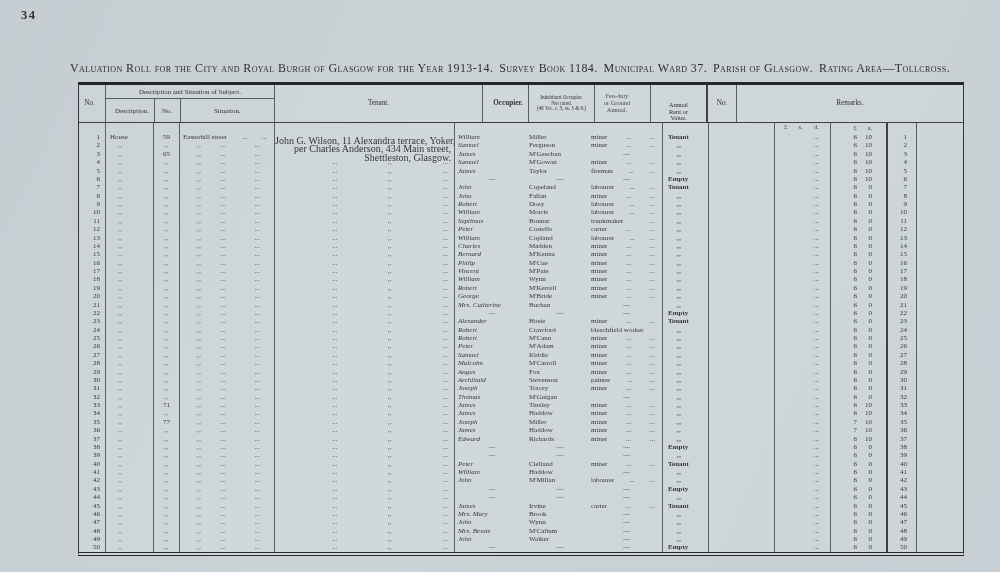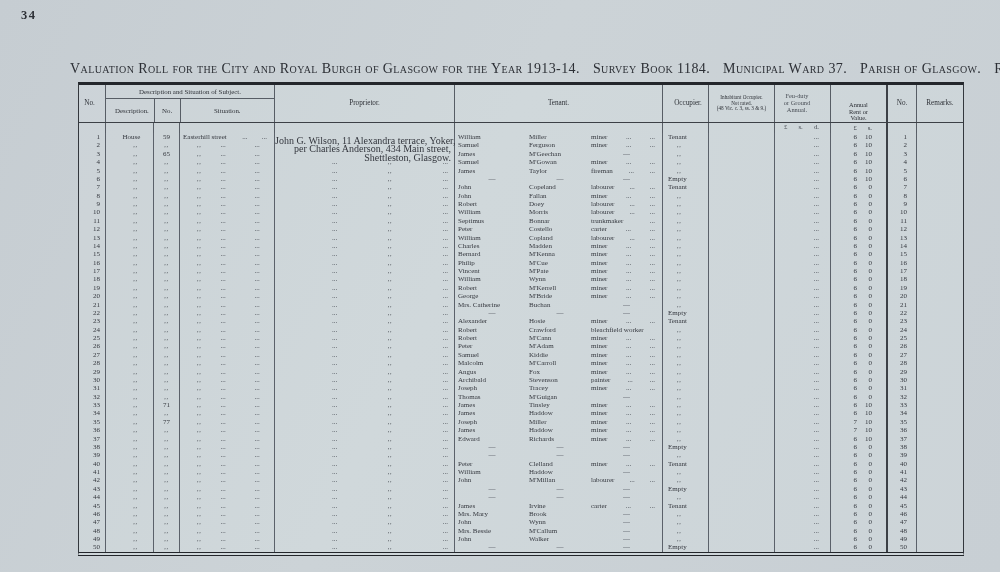--- a/index.html
+++ b/index.html
@@ -10,22 +10,22 @@
     font-family: "Liberation Serif", "DejaVu Serif", serif;
     color:#35383f;
     padding-left:16px;
   }
   .pageno {
     position:absolute; left:21px; top:8px;
     font-size:12.5px; font-weight:bold; letter-spacing:1.5px; color:#2d3036;
   }
   .title {
     position:absolute; left:70px; right:34px; top:61px;
-    display:flex; justify-content:flex-start; gap:13px; white-space:nowrap;
-    font-size:14px; font-variant:small-caps; letter-spacing:0.4px; color:#2c2f35;
+    display:flex; justify-content:flex-start; gap:6px; white-space:nowrap;
+    font-size:12px; font-variant:small-caps; letter-spacing:0.4px; color:#2c2f35;
   }
   .tbl {
     position:absolute; left:78px; top:82px; width:886px; height:474px;
     border:1px solid #33373d; border-top:3px solid #23262b; border-bottom:4px double #23262b;
     background: rgba(228,236,238,0.18);
     display:flex; flex-direction:column;
   }
   
   .c-no   { width:26px; }
   .c-desc { width:48px; }
@@ -72,35 +72,35 @@
   
   .tbody { flex:1; display:flex; flex-direction:column; font-size:7px; }
   .row { flex:1; display:flex; min-height:0; }
   .c { border-left:1px solid #5b616a; height:100%; overflow:hidden;
        line-height:8.3px; white-space:nowrap; }
   .c:first-child { border-left:none; }
   .c.c-no2 { border-left:2px solid #3c4046; text-align:right; padding-right:9px; }
   .dt { font-size:6.2px; letter-spacing:0.6px; color:#41454c; }
   .d  { color:#4a4f57; }
   .c-no { text-align:right; padding-right:5px; }
-  .c-desc { padding-left:4px;text-align:center; }
+  .c-desc { padding-left:4px; }
   .c-desc .dt { margin-left:8px; }
   .c-hno { text-align:center; }
   .c-sit { display:flex; }
   .sit-t { flex:0 1 auto; min-width:55px; padding-left:3px; }
   .sit-t.dt { min-width:24px; flex:0 0 26px; padding-left:17px; }
   .c-sit .d { flex:1; text-align:center; }
   .c-prop.fill { display:flex; justify-content:space-between; padding-left:57px; padding-right:6px; }
   .c-ten { display:flex; }
-  .t1 { flex:0 0 74px; padding-left:3px; }
+  .t1 { flex:0 0 74px; padding-left:3px;font-style:italic; }
   .t2 { flex:0 0 62px; }
   .t1.ctr, .t2.ctr { text-align:center; padding-left:0; }
   .t3 { flex:1; display:flex; justify-content:space-between; padding-right:7px; }
   .t3.cen { justify-content:center; padding-right:0; }
-  .c-occ { padding-left:5px; }
+  .c-occ { padding-left:5px;font-weight:bold; }
   .c-occ .ind { margin-left:9px; }
   .c-feu { text-align:right; padding-right:11px; color:#4a4f57; }
   .c-rent { display:flex; justify-content:flex-end; }
   .rl { width:18px; text-align:right; }
   .rs { width:15px; text-align:right; margin-right:14px; }
 
   .prop-block {
     position:absolute; left:196px; top:52px; width:176px;
     font-size:10px; line-height:8.34px; color:#34373e; white-space:nowrap;
   }
@@ -126,21 +126,20 @@
     <div class="thead">
       <div class="th c-no">No.</div>
       <div class="th grp">
         <div class="g-top">Description and Situation of Subject.</div>
         <div class="g-sub">
           <div class="gs c-desc">Description.</div>
           <div class="gs c-hno">No.</div>
           <div class="gs c-sit">Situation.</div>
         </div>
       </div>
-      <div class="th c-prop">Proprietor.</div>
       <div class="th c-ten">Tenant.</div>
       <div class="th c-occ">Occupier.</div>
       <div class="th c-inh">
         <div>Inhabitant Occupier.</div>
         <div>Not rated.</div>
         <div>(48 Vic. c. 3, ss. 3 &amp; 9.)</div>
       </div>
       <div class="th c-feu">
         <div>Feu-duty</div>
         <div>or Ground</div>

